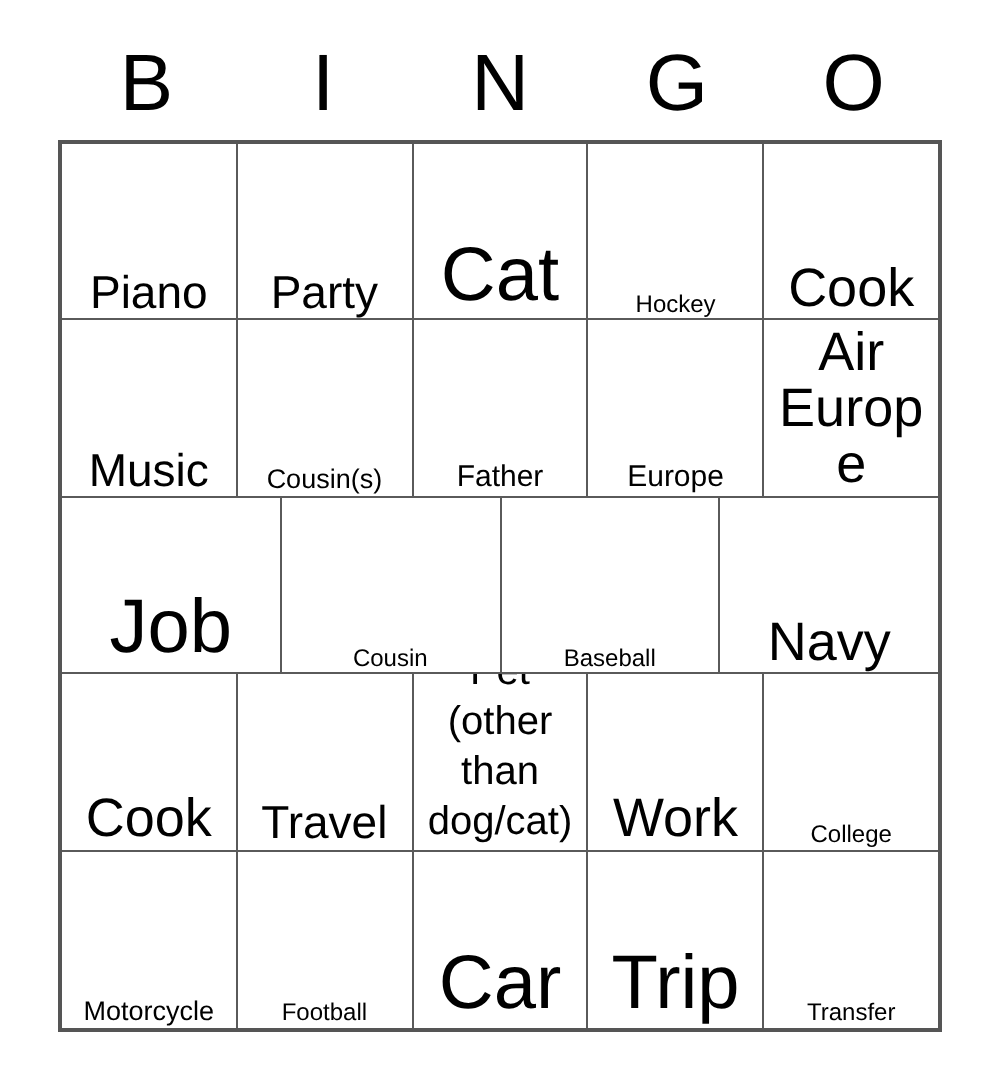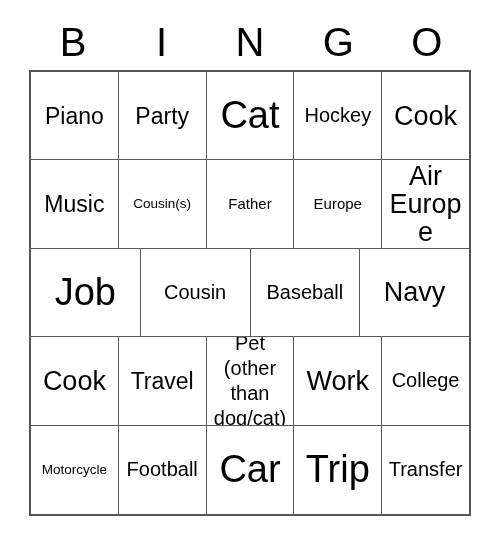--- a/index.html
+++ b/index.html
@@ -56,21 +56,21 @@
     width: 100%;
   }
   .cell {
     flex: 1 1 0;
     width: 88.4px;
     height: 88.4px;
     box-sizing: border-box;
     border-right: 1px solid #5a5a5a;
     border-bottom: 1px solid #5a5a5a;
     display: flex;
-    align-items: center;
+    align-items: flex-end;
     justify-content: center;
     text-align: center;
     padding: 1px 2px;
     overflow: hidden;
     background: #ffffff;
   }
   .grid-row:last-child .cell {
     border-bottom: none;
   }
   .cell:last-child {
@@ -82,21 +82,21 @@
     line-height: 1.05;
     word-wrap: break-word;
     color: #000000;
   }
 
   
   .sz-xl  { font-size: 38px; }
   .sz-lg  { font-size: 27px; }
   .sz-md  { font-size: 23px; }
   .sz-sm  { font-size: 15px; }
-  .sz-xs  { font-size: 20px; }
+  .sz-xs  { font-size: 12px; }
   .sz-xxs { font-size: 13.5px; }
   .sz-3l  { font-size: 20px; line-height: 1.25; }
 </style>
 </head>
 <body>
 
 <div class="card">
 
   <div class="header-row">
     <div class="header-cell">B</div>

